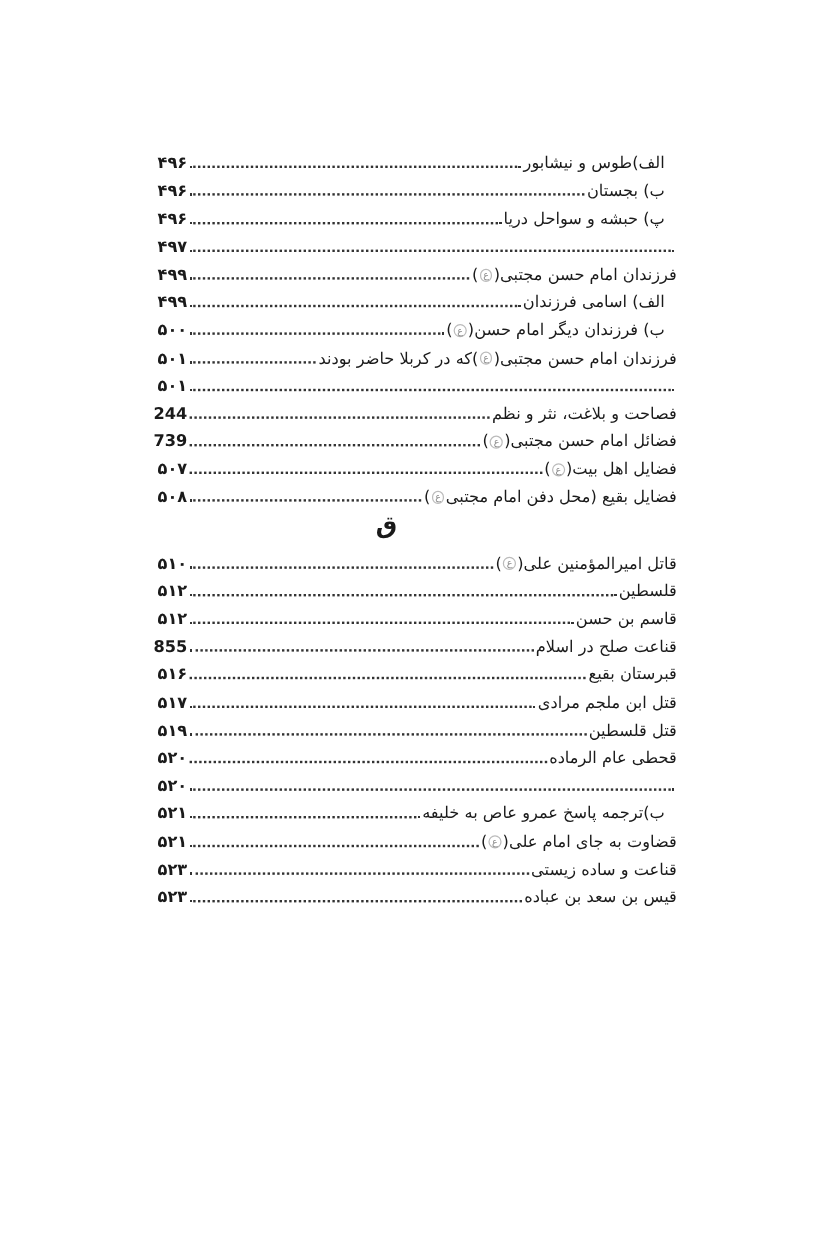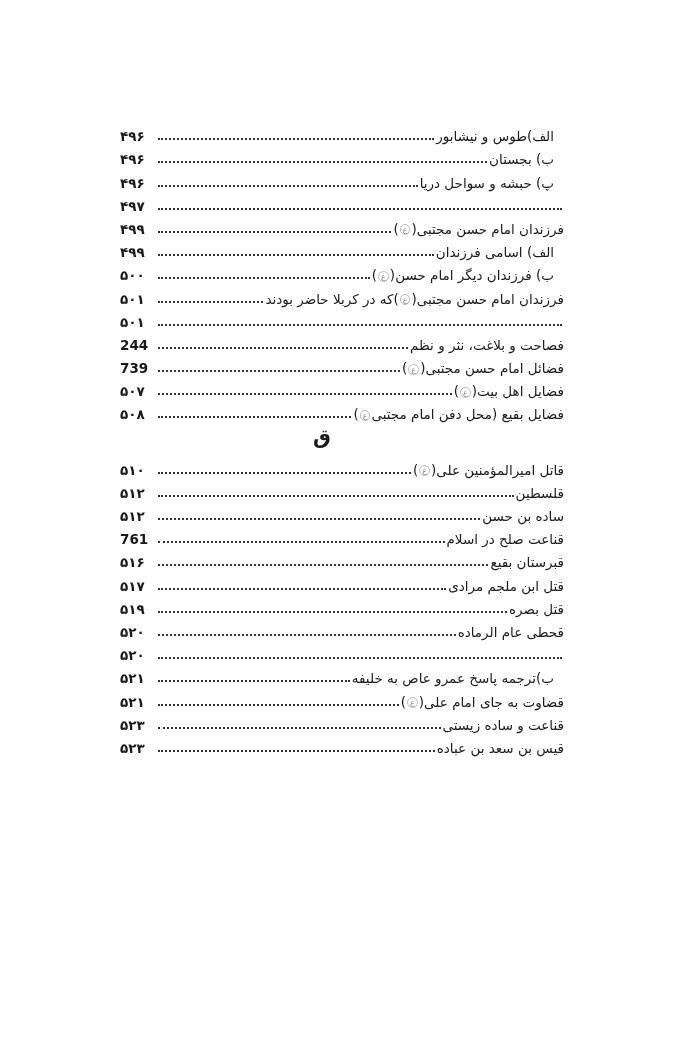--- a/index.html
+++ b/index.html
@@ -4,21 +4,21 @@
 <style>
   html, body { margin:0; padding:0; background:#ffffff; }
   body { width:700px; height:1037px; position:relative; overflow:hidden;
          font-family:"DejaVu Sans", sans-serif; color:#1a1a1a; }
   .page { position:absolute; left:120px; top:122px; width:444px; direction:rtl; }
   .row { height:23.2px; display:flex; align-items:flex-end; direction:rtl;
          font-size:13.5px; line-height:18px; white-space:nowrap; }
   .row.sub .title { padding-right:10px;margin-top:16px; }
   .title { flex:0 0 auto; }
   .dots { flex:1 1 auto; border-bottom:2px dotted #333; margin:0 2px 5px 2px; height:0; min-width:20px; }
-  .num { flex:0 0 36px; text-align:left; font-weight:bold; font-size:13.5px; direction:rtl; }
+  .num { flex:0 0 36px; text-align:right; font-weight:bold; font-size:13.5px; direction:rtl; }
   .hon { display:inline-block; font-size:8px; color:#888; border:1px solid #bbb; border-radius:6px; padding:0 2px; margin:0 1px; vertical-align:middle; line-height:9px; }
   .section { height:30px; text-align:center; font-size:20px; font-weight:bold; padding-top:2px; padding-right:40px; }
 </style>
 </head>
 <body>
 
 <div class="page">
   <div id="before">
       <div class="row sub">
         <span class="title"><span>الف)طوس و نیشابور</span></span>
@@ -90,41 +90,41 @@
         <span class="title"><span>قاتل امیرالمؤمنین علی(</span><span class="hon">ع</span><span>)</span></span>
         <span class="dots"></span>
         <span class="num">۵۱۰</span>
       </div>
       <div class="row">
         <span class="title"><span>قلسطین</span></span>
         <span class="dots"></span>
         <span class="num">۵۱۲</span>
       </div>
       <div class="row">
-        <span class="title"><span>ساده بن حسن</span></span>
+        <span class="title"><span>قاسم بن حسن</span></span>
         <span class="dots"></span>
         <span class="num">۵۱۲</span>
       </div>
       <div class="row">
         <span class="title"><span>قناعت صلح در اسلام</span></span>
         <span class="dots"></span>
-        <span class="num">761</span>
+        <span class="num">855</span>
       </div>
       <div class="row">
         <span class="title"><span>قبرستان بقیع</span></span>
         <span class="dots"></span>
         <span class="num">۵۱۶</span>
       </div>
       <div class="row">
         <span class="title"><span>قتل ابن ملجم مرادی</span></span>
         <span class="dots"></span>
         <span class="num">۵۱۷</span>
       </div>
       <div class="row">
-        <span class="title"><span>قتل بصره</span></span>
+        <span class="title"><span>قتل قلسطین</span></span>
         <span class="dots"></span>
         <span class="num">۵۱۹</span>
       </div>
       <div class="row">
         <span class="title"><span>قحطی عام الرماده</span></span>
         <span class="dots"></span>
         <span class="num">۵۲۰</span>
       </div>
       <div class="row sub">
         <span class="dots"></span>

